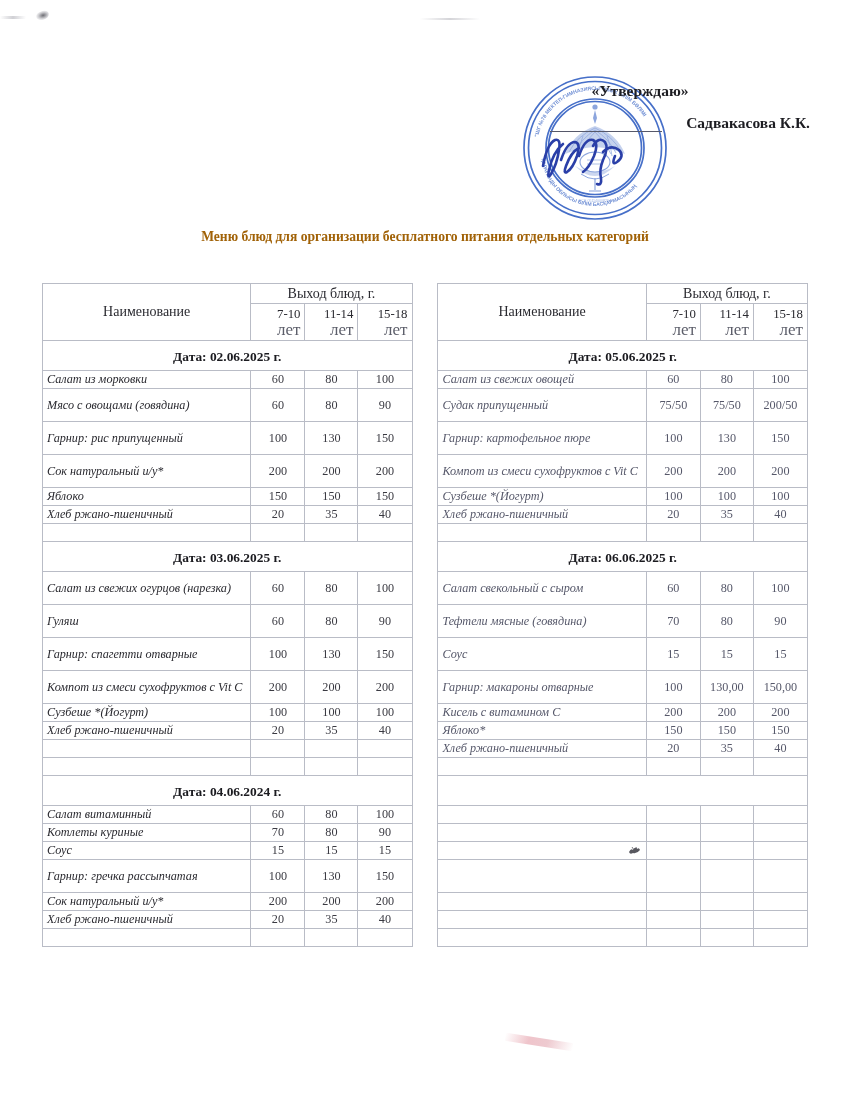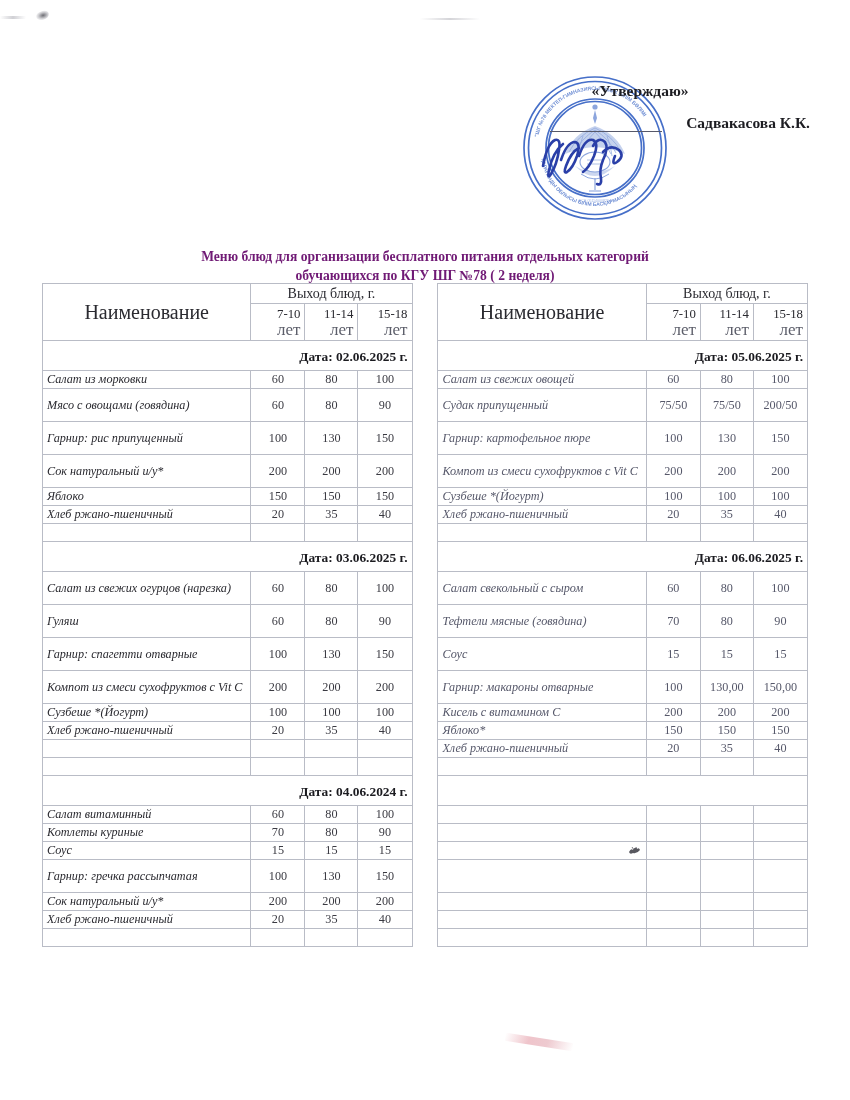--- a/index.html
+++ b/index.html
@@ -117,22 +117,21 @@
   .doc-title {
     position: absolute;
     left: 105px;
     top: 227px;
     width: 640px;
     text-align: center;
     font-weight: bold;
     font-size: 13.6px;
     line-height: 19px;
     z-index: 4;
-    color: #701a75;
-    margin-top: 20px;
+    color: #a16207;
   }
 
   
   .menu-table {
     position: absolute;
     left: 42px;
     top: 283px;
     width: 766px;
     border-collapse: collapse;
     table-layout: fixed;
@@ -150,21 +149,21 @@
   col.c-name  { width: 185px; }
   col.c-v1    { width: 48px; }
   col.c-v2    { width: 47px; }
   col.c-v3    { width: 48px; }
   col.c-gap   { width: 23px; }
 
   
   .th-name {
     text-align: center;
     font-weight: bold;
-    font-size: 20px;
+    font-size: 14px;
     height: 55px;
   }
   .th-group {
     text-align: center;
     font-weight: bold;
     font-size: 14px;
     height: 19px;
   }
   .th-age {
     text-align: right;
@@ -181,21 +180,21 @@
   .gapcol { border-top: none; border-bottom: none; }
 
   
   .date-row td {
     font-weight: bold;
     font-size: 13.4px;
     height: 26px;
     padding-top: 3px;
     color: #1b1b20;
   }
-  .date-row .date-cell { text-align: right; }
+  .date-row .date-cell { text-align: center; }
 
   .dish-cell {
     text-align: left;
     line-height: 15px;
     padding-left: 5px;
     font-style: italic;
   }
   .val-cell {
     text-align: center;
     color: #3a3a42;
@@ -272,21 +271,20 @@
     <path d="M6 40 Q10 18 18 14 Q24 12 22 24 Q20 38 14 48 Q10 54 12 44 Q16 26 26 18"></path>
     <path d="M24 34 Q30 16 38 16 Q44 17 40 30 Q36 42 30 46 Q26 48 29 40 Q34 26 42 22"></path>
     <path d="M42 30 Q48 12 56 14 Q62 17 57 30 Q52 42 46 46"></path>
     <path d="M56 20 Q62 10 68 16 Q72 22 66 34 Q62 44 64 52 Q65 60 60 58"></path>
     <path d="M66 26 Q74 18 82 24 Q88 30 80 36 Q74 40 78 30"></path>
   </g>
 </svg>
 
 <div class="doc-title">
   <div>Меню блюд для организации бесплатного питания отдельных категорий</div>
-  <div>обучающихся по КГУ ШГ №78 ( 2 неделя)</div>
 </div>
 
 <table class="menu-table">
   <colgroup>
     <col class="c-name">
       <col class="c-v1">
       <col class="c-v2">
       <col class="c-v3">
     <col class="c-gap">
     <col class="c-name">

